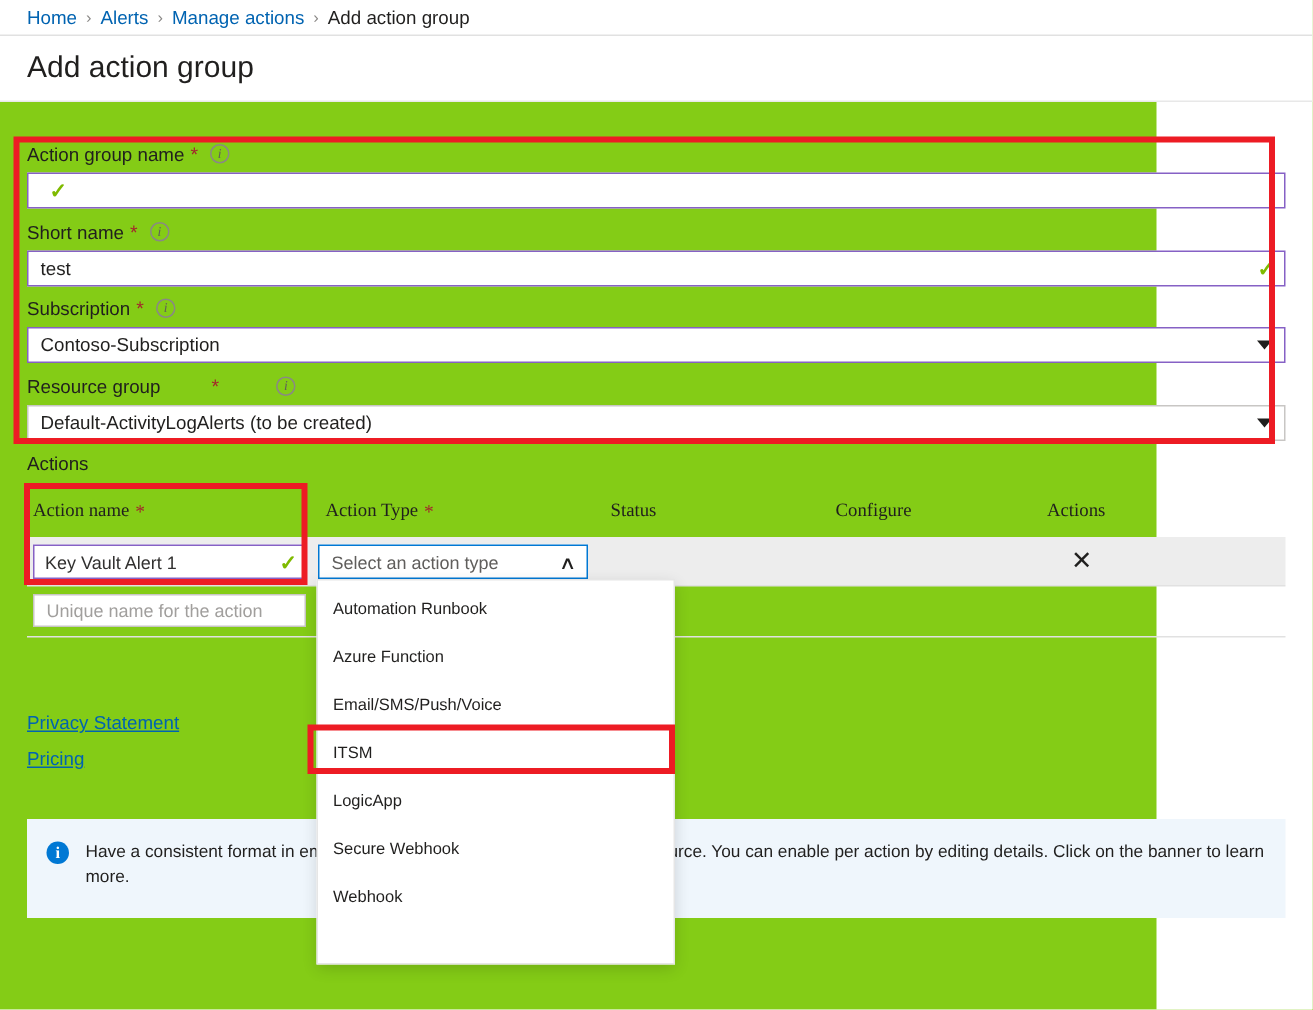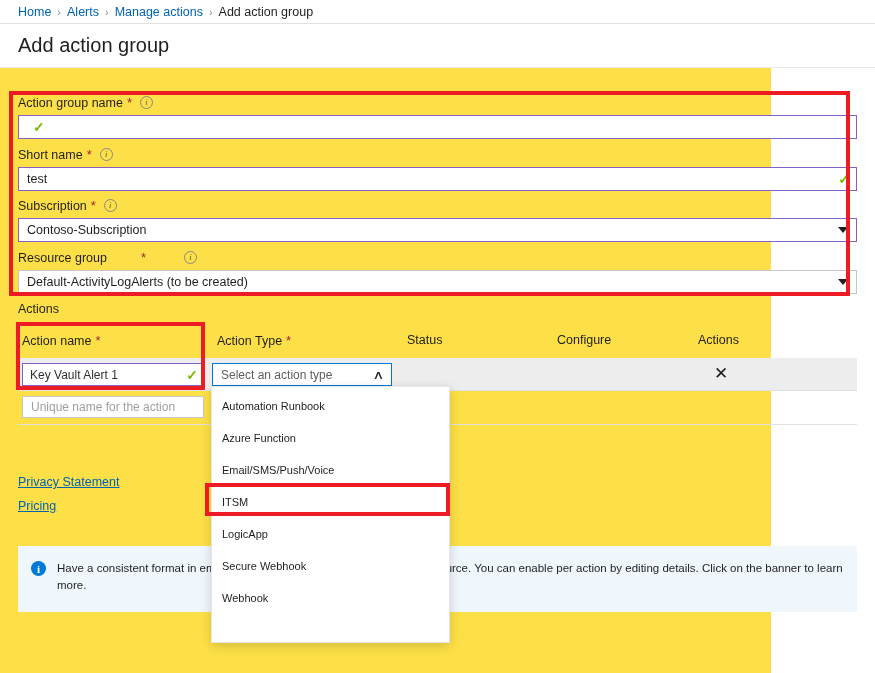--- a/index.html
+++ b/index.html
@@ -6,21 +6,21 @@
   html, body {
     margin: 0; padding: 0;
     width: 875px; height: 673px;
     background: #ffffff;
     font-family: "Liberation Sans", sans-serif;
     overflow: hidden;
   }
   #root {
     position: relative;
     width: 771px; height: 673px;
-    background: #fde047;
+    background: #84cc16;
   }
 
   
   .breadcrumb {
     position: absolute;
     left: 0; top: 0;
     width: 875px; height: 24px;
     display: flex; align-items: center;
     padding-left: 18px;
     font-size: 12.5px;
@@ -130,22 +130,23 @@
   
   .section-label {
     position: absolute;
     font-size: 12.5px;
     color: #201f1e;
   }
   .grid-head {
     position: absolute;
     font-size: 12.5px;
     color: #201f1e;
-    display: flex; align-items: flex-end;
+    display: flex; align-items: flex-start;
     white-space: nowrap;
+    font-family: Liberation Serif, serif;
   }
   .grid-row-bg {
     position: absolute;
     left: 18px; top: 358px;
     width: 839px; height: 32px;
     background: #ededed;
   }
   .grid-divider {
     position: absolute;
     background: #e1e1e1;

